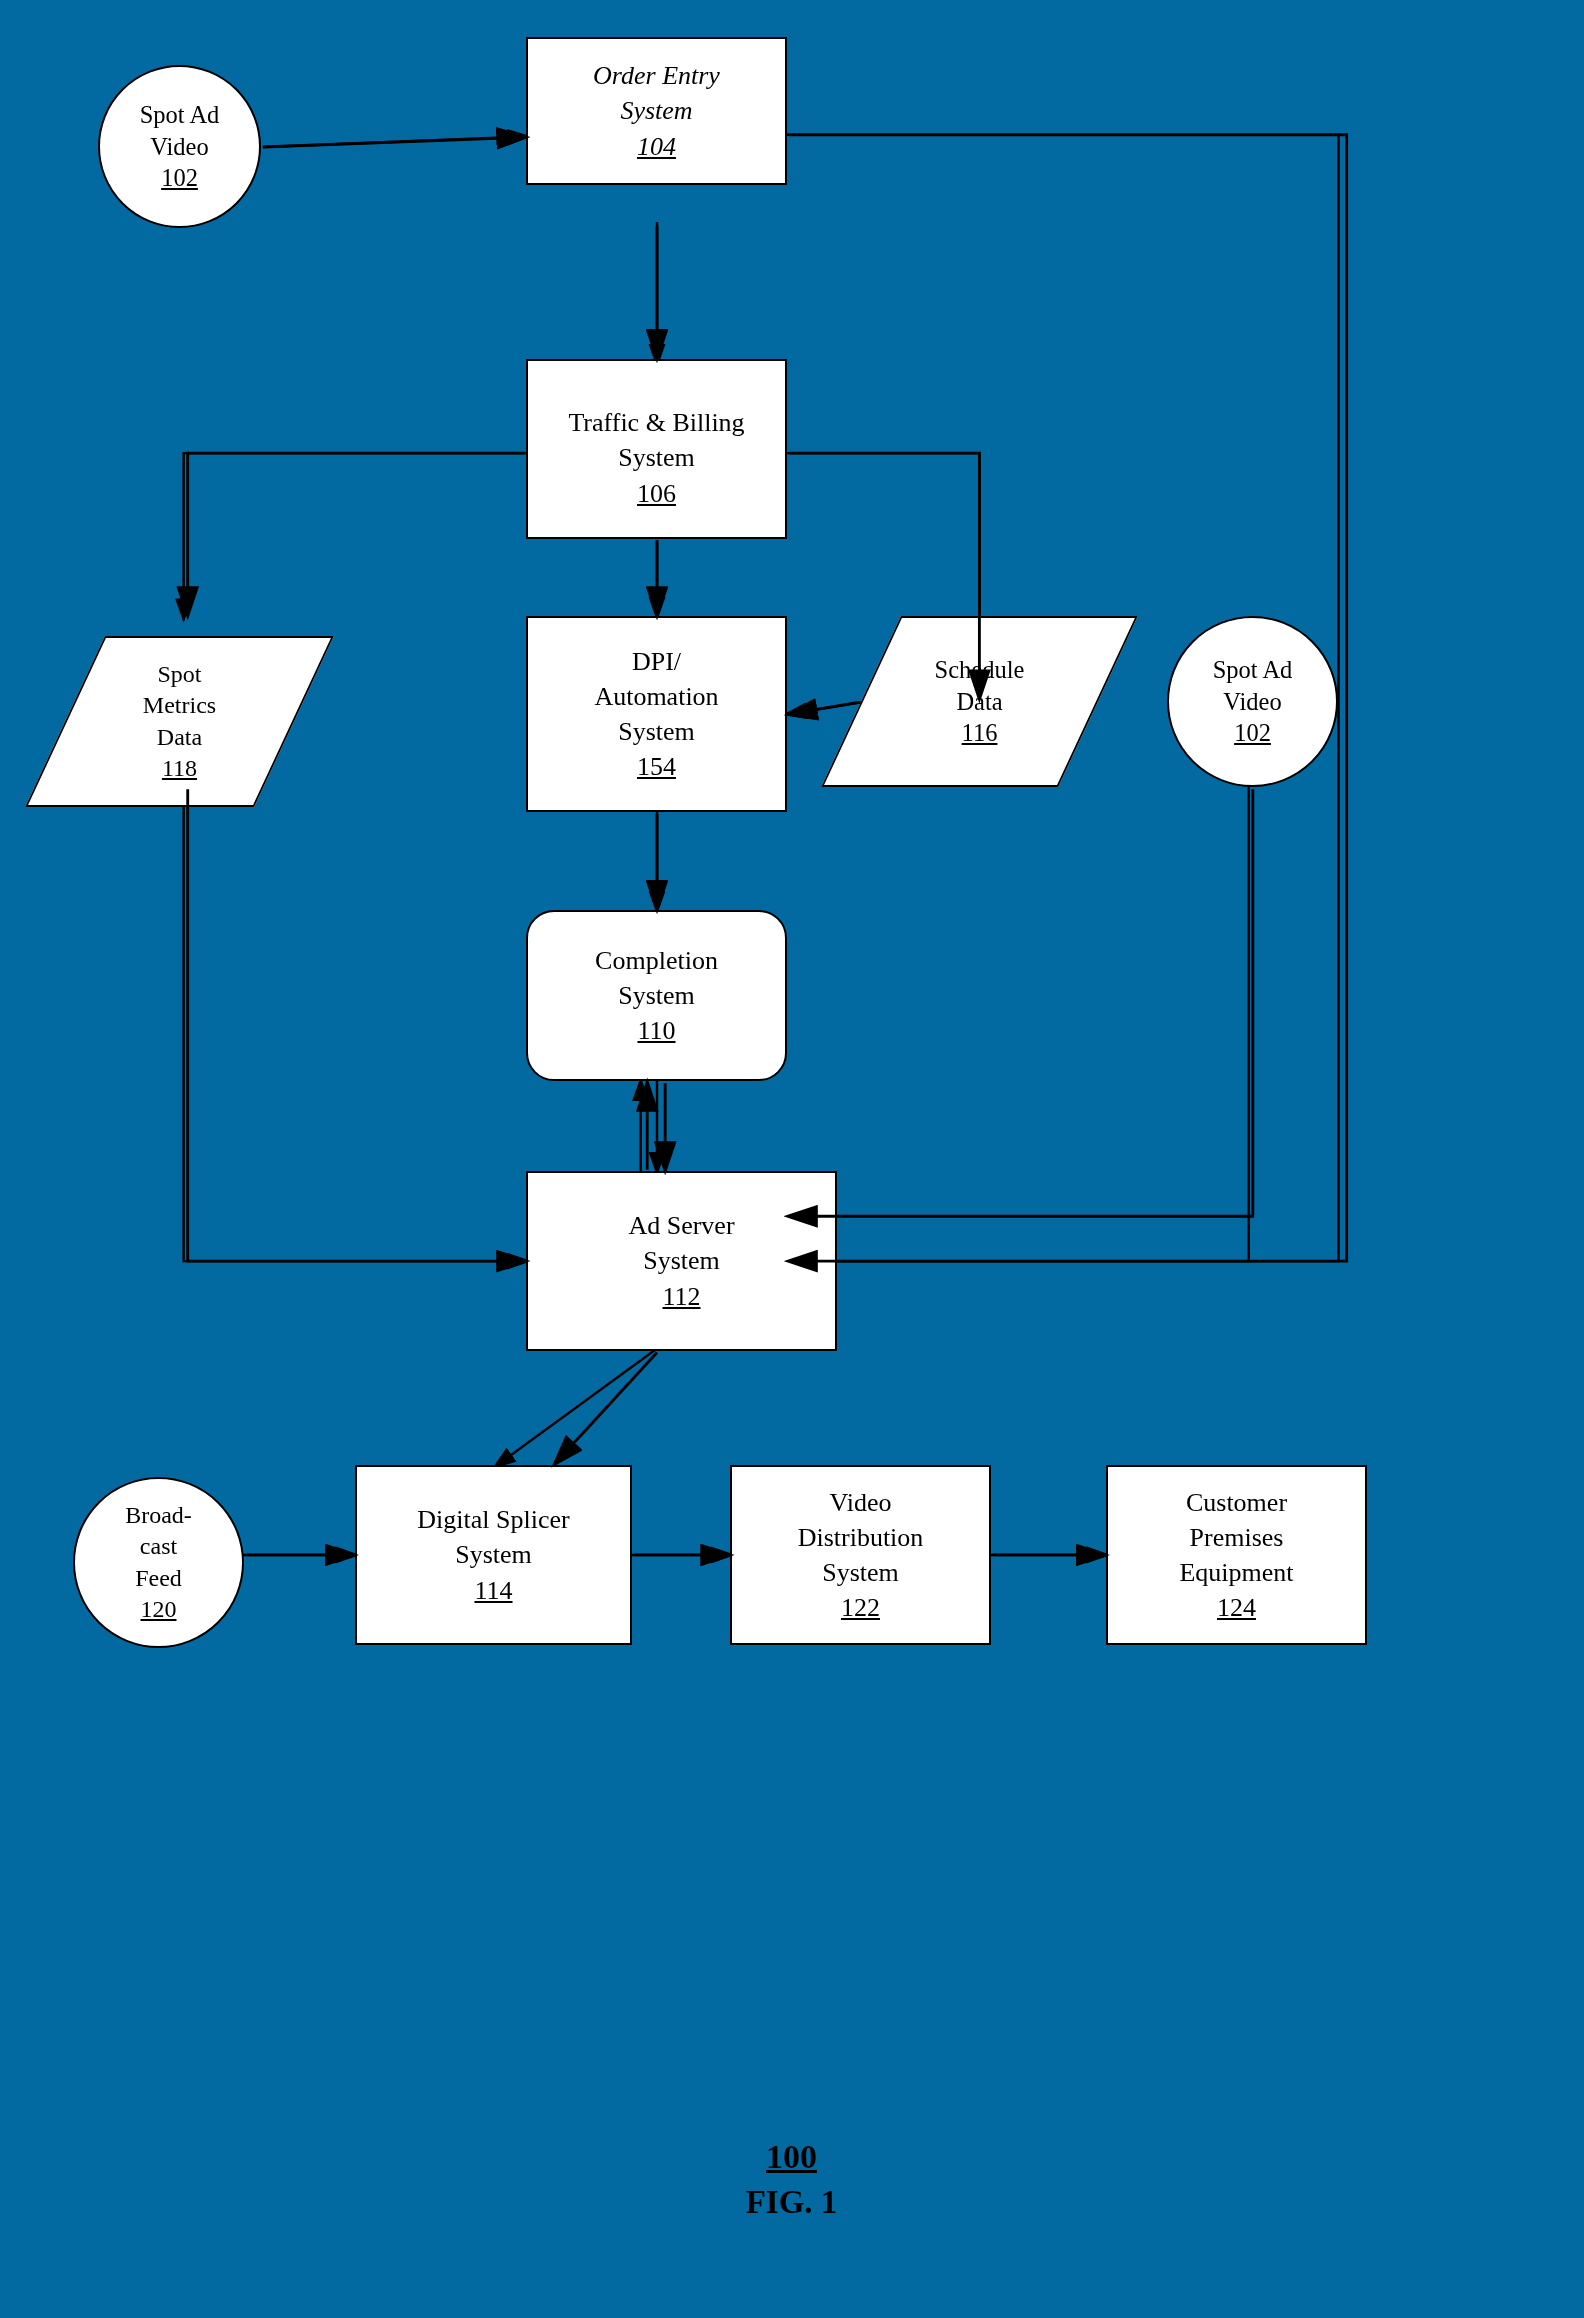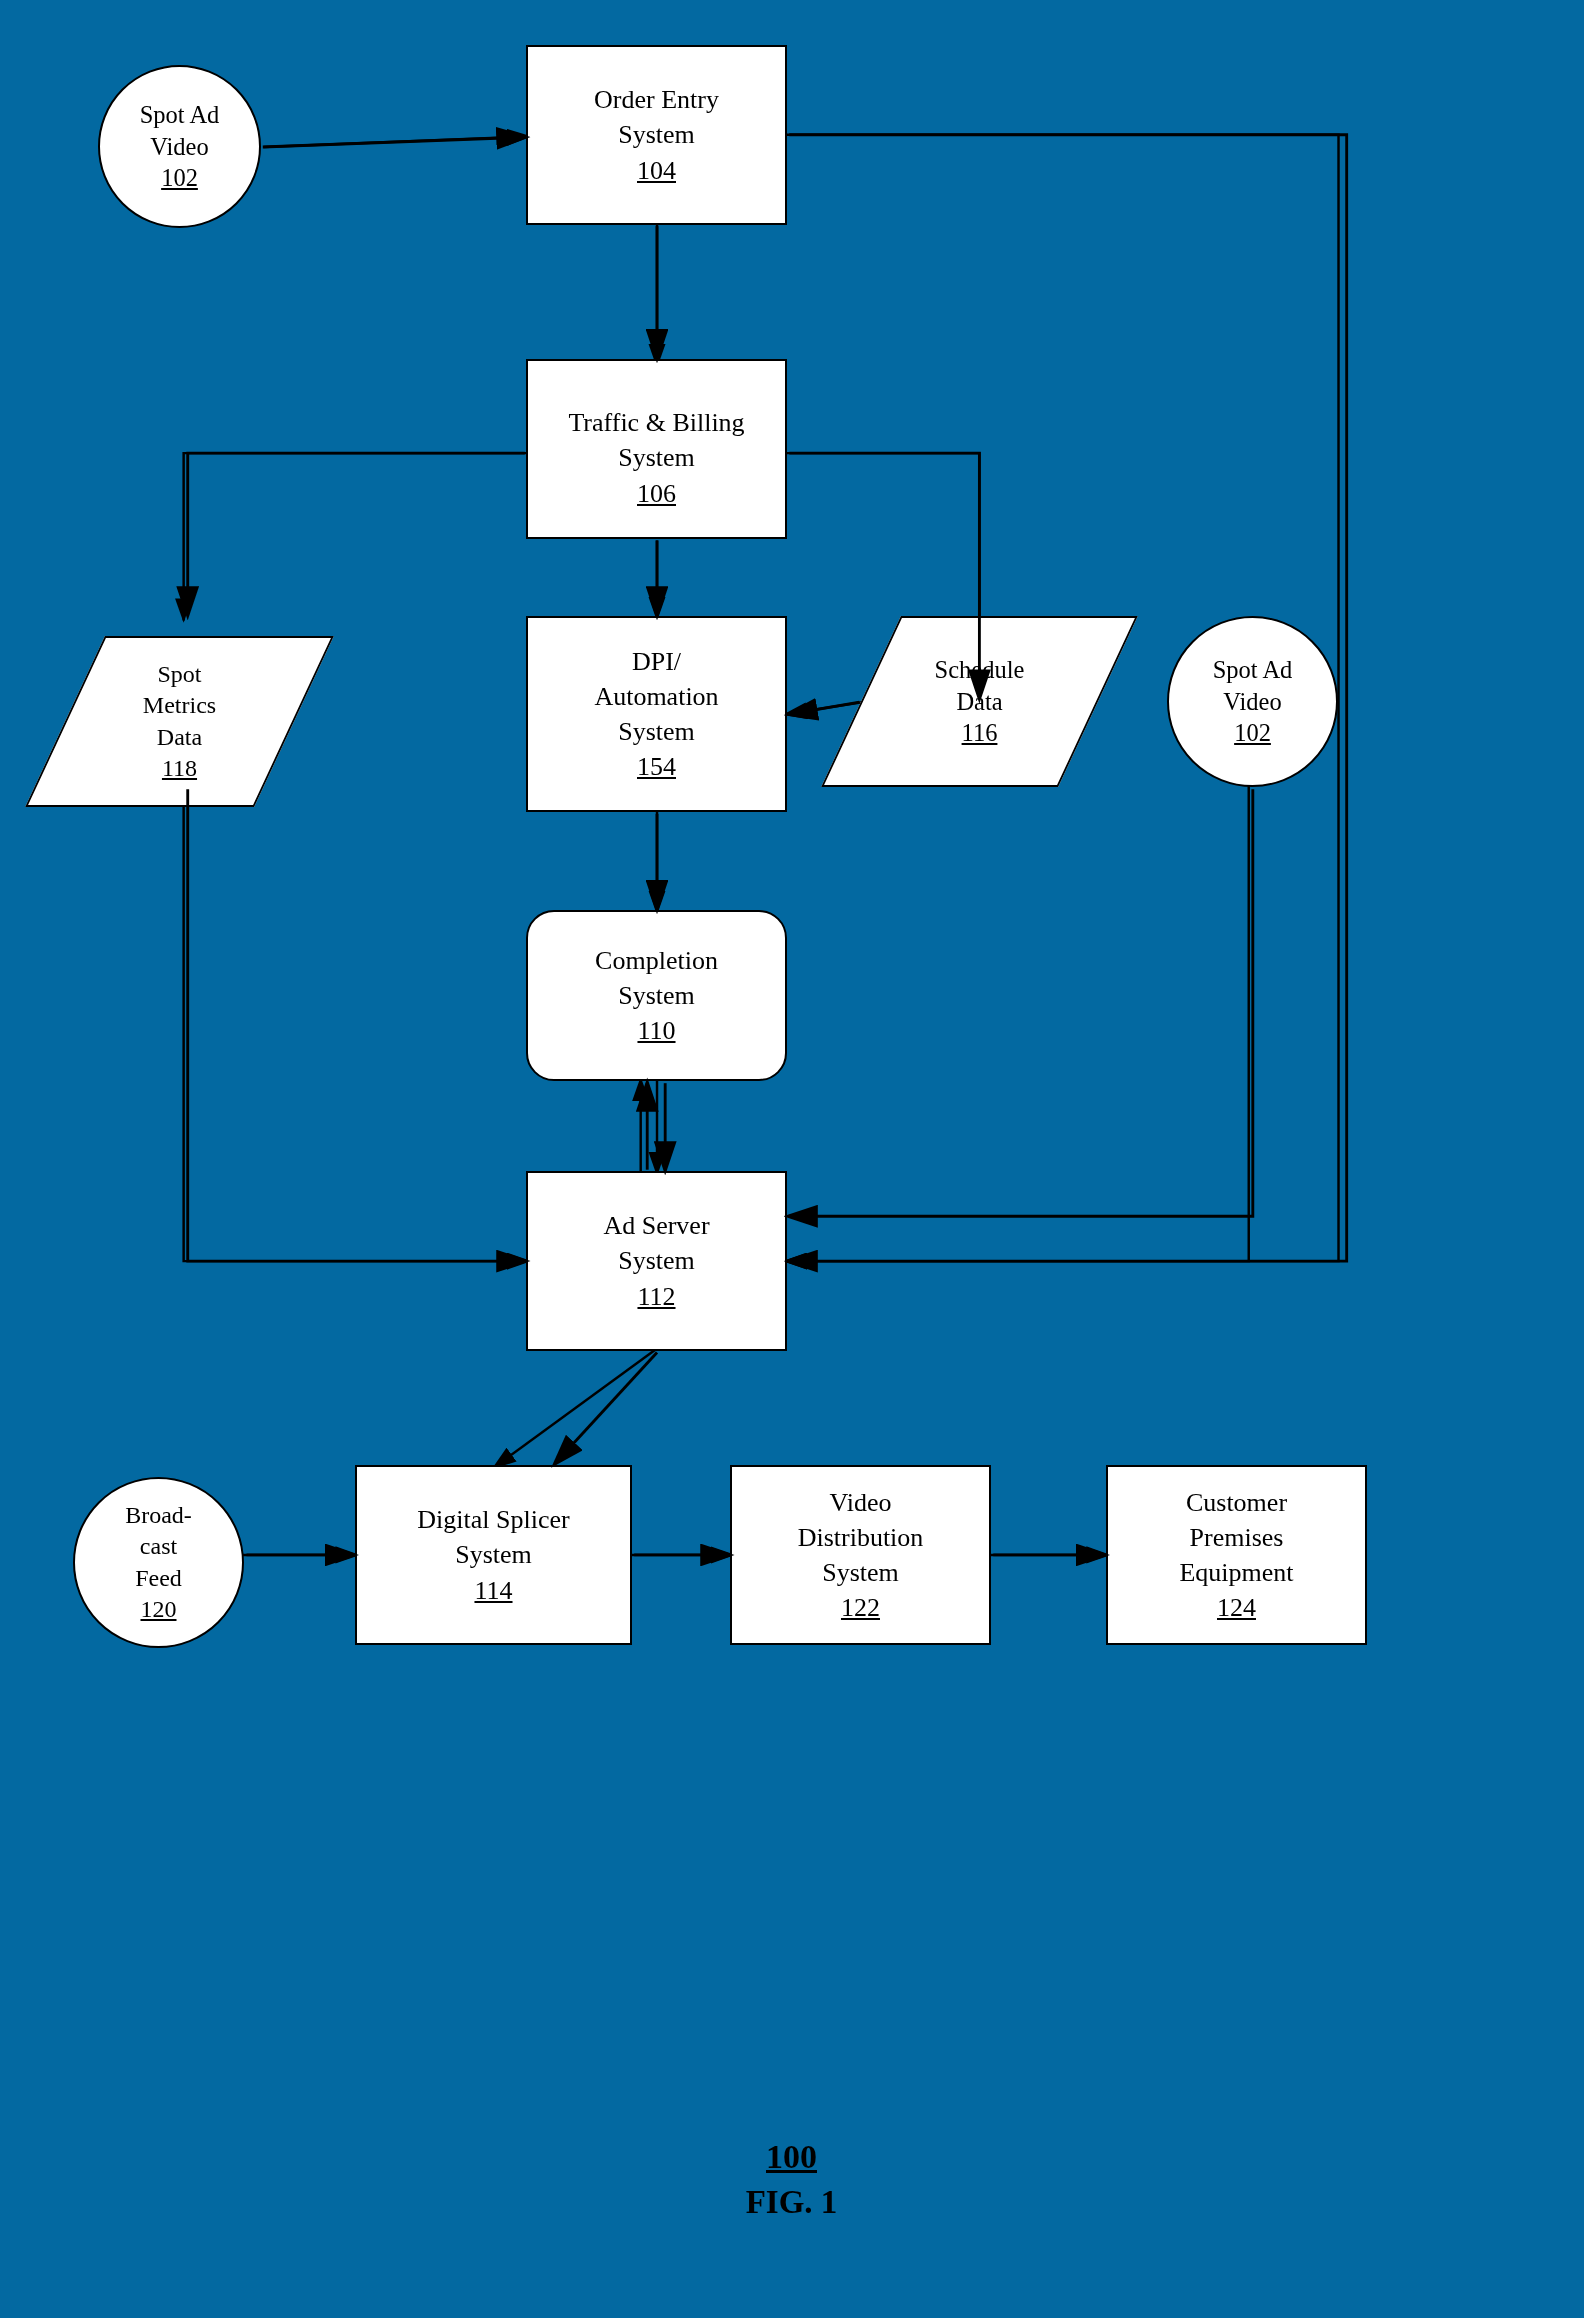--- a/index.html
+++ b/index.html
@@ -135,21 +135,21 @@
     <line x1="1212" y1="1905" x2="1358" y2="1905" stroke="#000" stroke-width="3" marker-end="url(#arrowhead)"></line>
 
   </svg>
 
   <div class="node node-circle" style="left:98px; top:65px; width:163px; height:163px;">
     <div style="font-size:24.5px; line-height:1.3;">
       Spot Ad<br>Video<br><span class="underline">102</span>
     </div>
   </div>
 
-  <div class="node node-rect" style="left:526px; top:45px; width:261px; height:180px;">
+  <div class="node node-rect" style="left:526px; top:37px; width:261px; height:148px;font-style:italic;">
     <div style="font-size:26px; line-height:1.35;">
       Order Entry<br>System<br><span class="underline">104</span>
     </div>
   </div>
 
   <div class="node node-rect" style="left:526px; top:359px; width:261px; height:180px;">
     <div style="font-size:26px; line-height:1.35;margin-top:18px;">
       Traffic &amp; Billing<br>System<br><span class="underline">106</span>
     </div>
   </div>
@@ -179,21 +179,21 @@
       Spot Ad<br>Video<br><span class="underline">102</span>
     </div>
   </div>
 
   <div class="node node-rect" style="left:526px; top:910px; width:261px; height:171px;border-radius:28px;">
     <div style="font-size:26px; line-height:1.35;">
       Completion<br>System<br><span class="underline">110</span>
     </div>
   </div>
 
-  <div class="node node-rect" style="left:526px; top:1171px; width:261px; height:180px;">
+  <div class="node node-rect" style="left:526px; top:1171px; width:311px; height:180px;">
     <div style="font-size:26px; line-height:1.35;">
       Ad Server<br>System<br><span class="underline">112</span>
     </div>
   </div>
 
   <div class="node node-circle" style="left:73px; top:1477px; width:171px; height:171px;">
     <div style="font-size:24px; line-height:1.3;">
       Broad-<br>cast<br>Feed<br><span class="underline">120</span>
     </div>
   </div>

